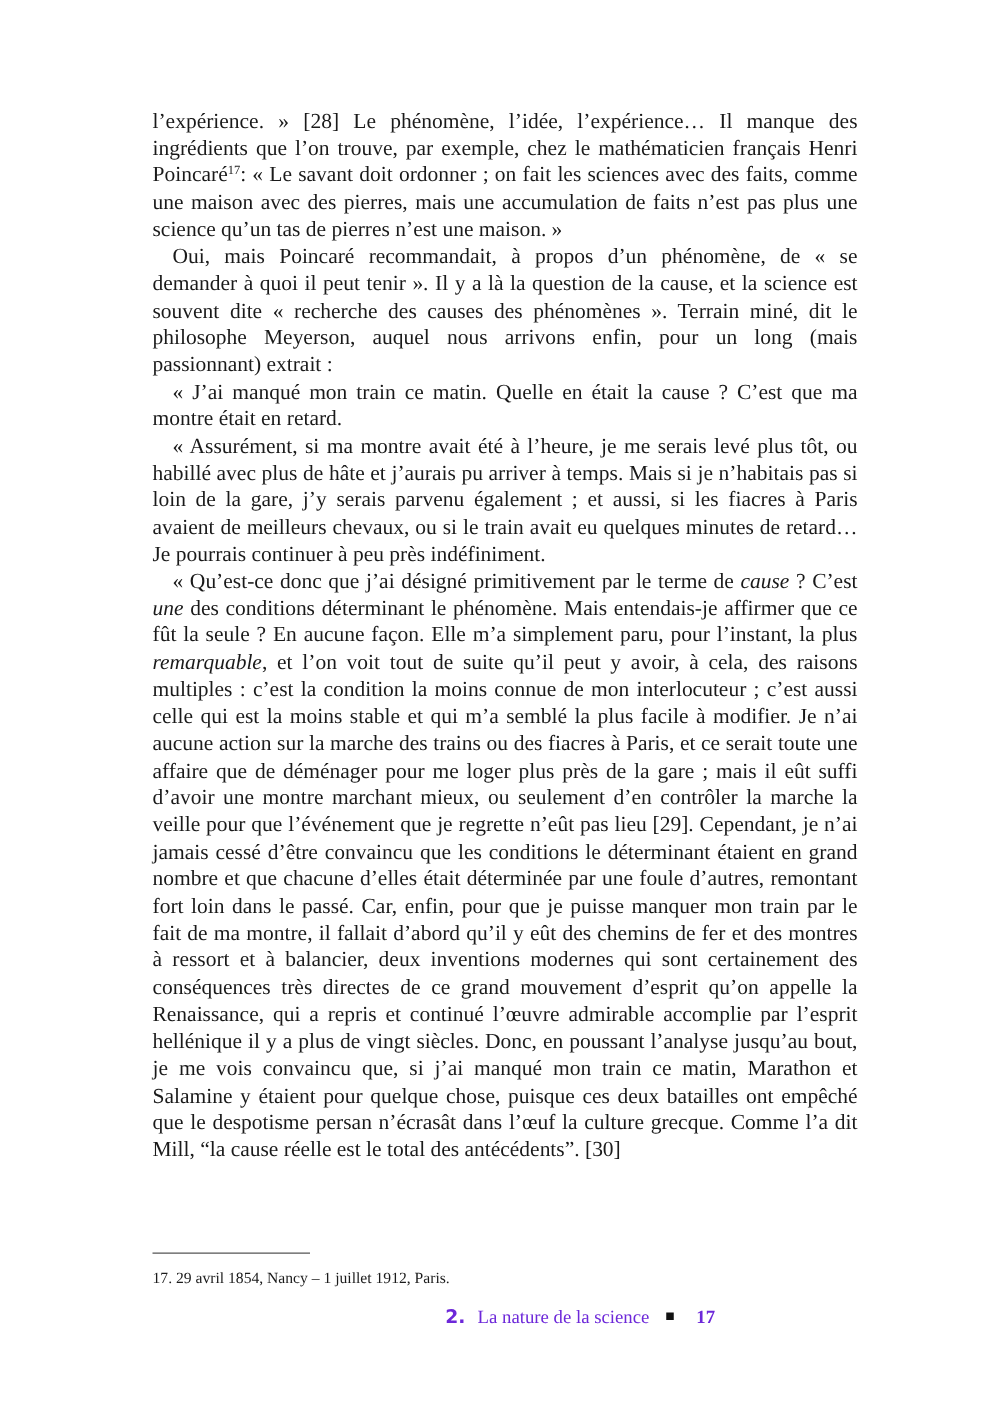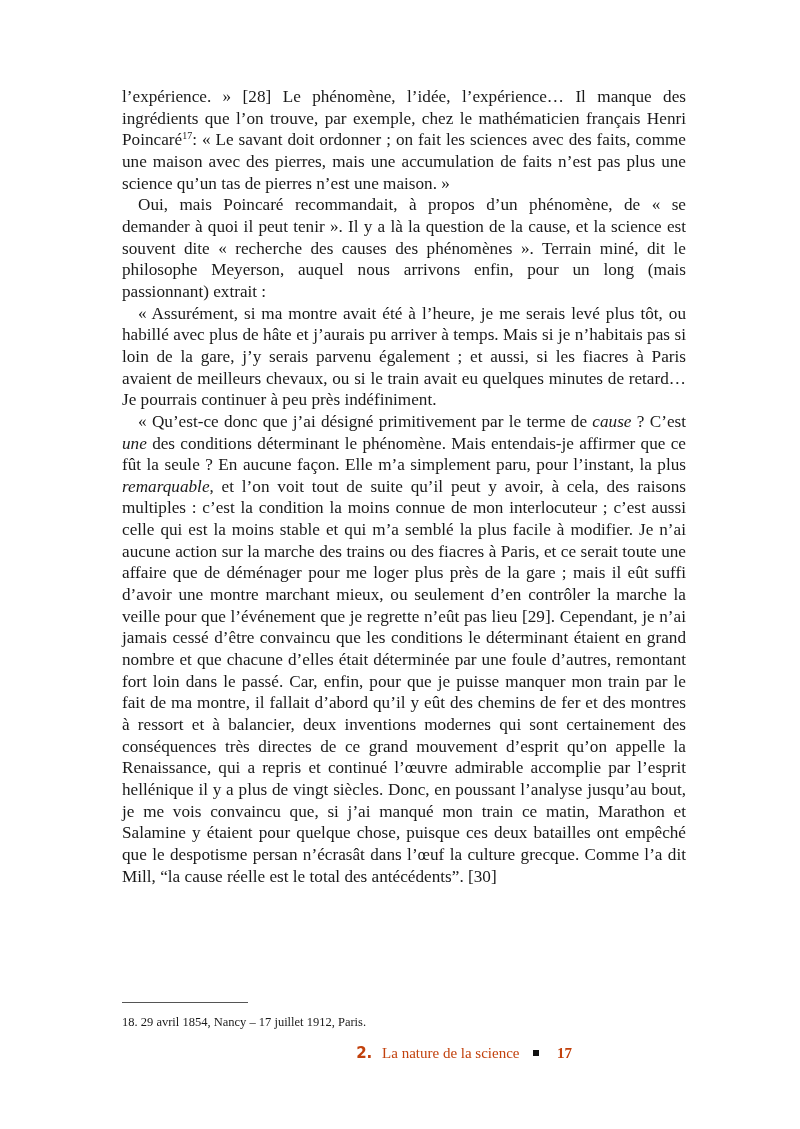--- a/index.html
+++ b/index.html
@@ -16,40 +16,41 @@
   sup.fn { font-size: 10px; vertical-align: 6px; line-height: 0; }
   .rule { position: absolute; left: 122px; top: 1002px; width: 126px; height: 1px; background: #555; }
   .footnote {
     position: absolute; left: 122px; top: 1015px; width: 564px;
     font-family: "Liberation Serif", "DejaVu Serif", serif;
     font-size: 12.5px; color: #1a1a1a;
   }
   .footer {
     position: absolute; right: 100px; top: 1044px;
     font-family: "Liberation Serif", "DejaVu Serif", serif;
-    font-size: 15px; color: #c2410c; white-space: nowrap;
+    font-size: 15px; color: #6d28d9; white-space: nowrap;
   }
   .footer .chapnum { font-family: "DejaVu Sans", sans-serif; font-weight: bold; font-size: 15px; margin-right: 6px; }
   .footer .sep { display: inline-block; width: 6px; height: 6px; background: #111; margin: 0 14px 0 10px; vertical-align: 2px; }
   .footer .pagenum { font-weight: bold; }
   em { }
 </style>
 </head>
 <body>
 
 <div class="page">
   <div class="body-text" id="body-text">
       <p><span>l’expérience. » [28] Le phénomène, l’idée, l’expérience… Il manque des ingrédients que l’on trouve, par exemple, chez le mathématicien français Henri Poincaré</span><sup class="fn">17</sup><span>: « Le savant doit ordonner ; on fait les sciences avec des faits, comme une maison avec des pierres, mais une accumulation de faits n’est pas plus une science qu’un tas de pierres n’est une maison. »</span></p>
       <p class="indent"><span>Oui, mais Poincaré recommandait, à propos d’un phénomène, de « se demander à quoi il peut tenir ». Il y a là la question de la cause, et la science est souvent dite « recherche des causes des phénomènes ». Terrain miné, dit le philosophe Meyerson, auquel nous arrivons enfin, pour un long (mais passionnant) extrait :</span></p>
+      <p class="indent"><span>« J’ai manqué mon train ce matin. Quelle en était la cause ? C’est que ma montre était en retard.</span></p>
       <p class="indent"><span>« Assurément, si ma montre avait été à l’heure, je me serais levé plus tôt, ou habillé avec plus de hâte et j’aurais pu arriver à temps. Mais si je n’habitais pas si loin de la gare, j’y serais parvenu également ; et aussi, si les fiacres à Paris avaient de meilleurs chevaux, ou si le train avait eu quelques minutes de retard… Je pourrais continuer à peu près indéfiniment.</span></p>
       <p class="indent"><span>« Qu’est-ce donc que j’ai désigné primitivement par le terme de </span><em>cause</em><span> ? C’est </span><em>une</em><span> des conditions déterminant le phénomène. Mais entendais-je affirmer que ce fût la seule ? En aucune façon. Elle m’a simplement paru, pour l’instant, la plus </span><em>remarquable</em><span>, et l’on voit tout de suite qu’il peut y avoir, à cela, des raisons multiples : c’est la condition la moins connue de mon interlocuteur ; c’est aussi celle qui est la moins stable et qui m’a semblé la plus facile à modifier. Je n’ai aucune action sur la marche des trains ou des fiacres à Paris, et ce serait toute une affaire que de déménager pour me loger plus près de la gare ; mais il eût suffi d’avoir une montre marchant mieux, ou seulement d’en contrôler la marche la veille pour que l’événement que je regrette n’eût pas lieu [29]. Cependant, je n’ai jamais cessé d’être convaincu que les conditions le déterminant étaient en grand nombre et que chacune d’elles était déterminée par une foule d’autres, remontant fort loin dans le passé. Car, enfin, pour que je puisse manquer mon train par le fait de ma montre, il fallait d’abord qu’il y eût des chemins de fer et des montres à ressort et à balancier, deux inventions modernes qui sont certainement des conséquences très directes de ce grand mouvement d’esprit qu’on appelle la Renaissance, qui a repris et continué l’œuvre admirable accomplie par l’esprit hellénique il y a plus de vingt siècles. Donc, en poussant l’analyse jusqu’au bout, je me vois convaincu que, si j’ai manqué mon train ce matin, Marathon et Salamine y étaient pour quelque chose, puisque ces deux batailles ont empêché que le despotisme persan n’écrasât dans l’œuf la culture grecque. Comme l’a dit Mill, “la cause réelle est le total des antécédents”. [30]</span></p>
     </div>
 
   <div class="rule"></div>
-  <div class="footnote">18. 29 avril 1854, Nancy – 17 juillet 1912, Paris.</div>
+  <div class="footnote">17. 29 avril 1854, Nancy – 1 juillet 1912, Paris.</div>
 
   <div class="footer">
     <span class="chapnum">2.</span>
     <span class="chaptitle">La nature de la science</span>
     <span class="sep"></span>
     <span class="pagenum">17</span>
   </div>
 </div>
 
 </body></html>

